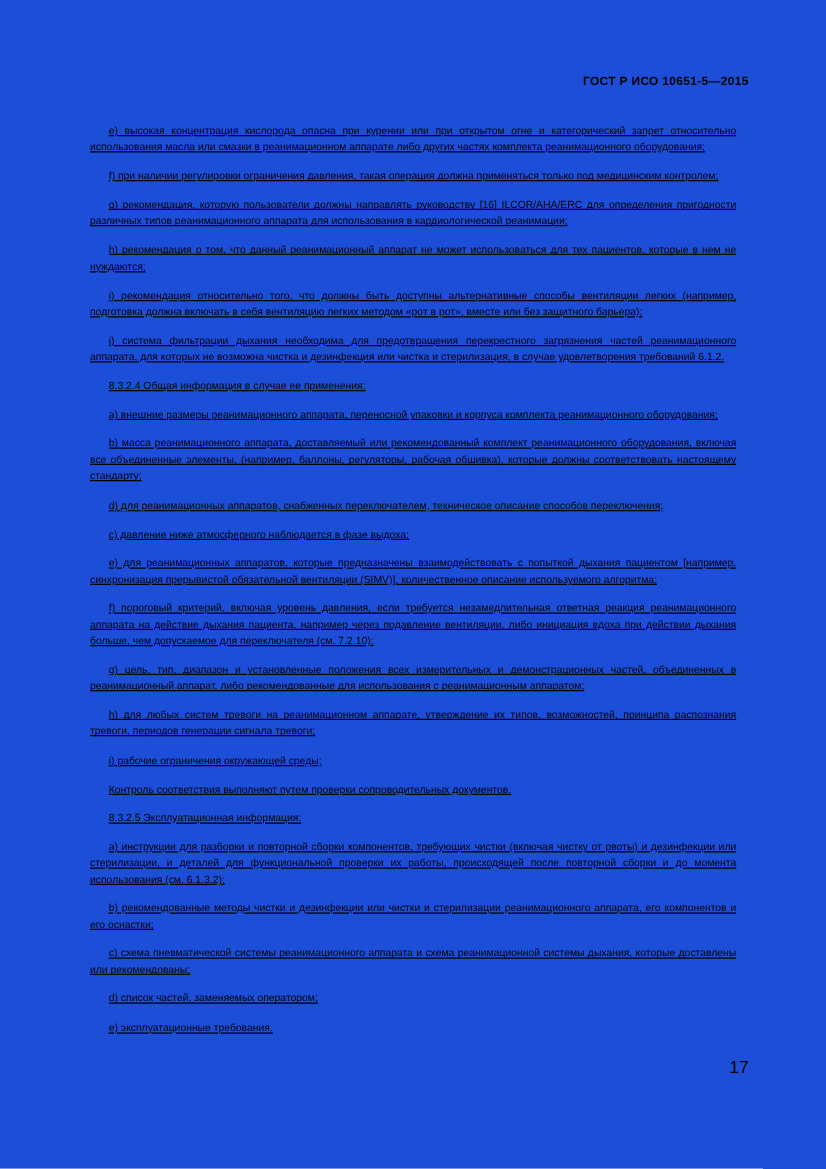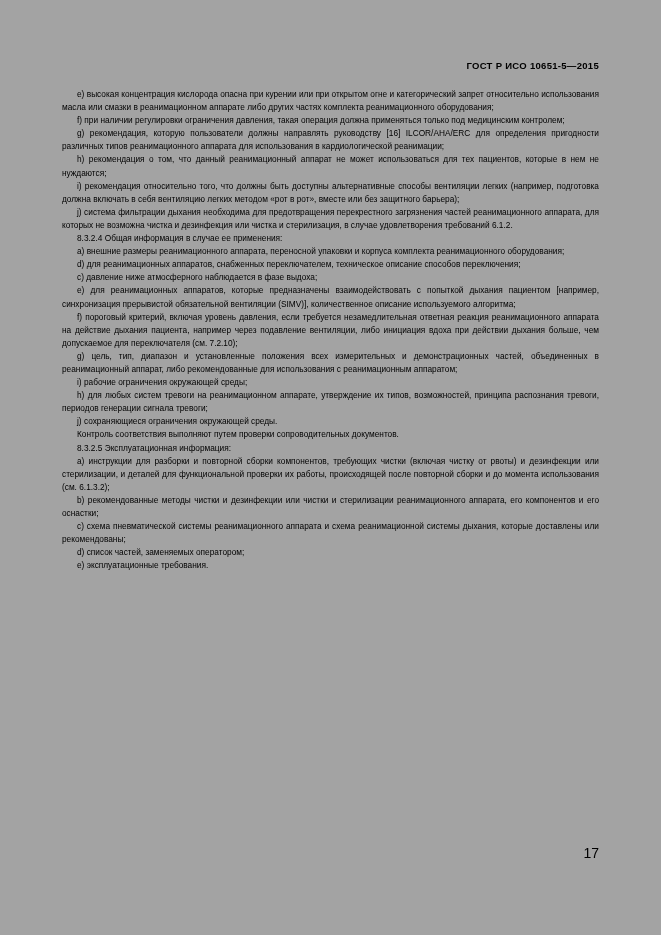--- a/index.html
+++ b/index.html
@@ -8,21 +8,21 @@
     background: #ffffff;
   }
   body {
     font-family: "Liberation Sans", sans-serif;
     color: #000000;
   }
   .page {
     position: relative;
     width: 661px;
     height: 935px;
-    background: #a3a3a3;
+    background: #1d4ed8;
     overflow: hidden;
   }
   .header {
     position: absolute;
     top: 60px;
     right: 62px;
     font-size: 9.5px;
     font-weight: bold;
     letter-spacing: 0.3px;
     white-space: nowrap;
@@ -30,24 +30,25 @@
   .content {
     position: absolute;
     left: 62px;
     top: 88px;
     width: 537px;
     font-size: 8.3px;
     line-height: 13.1px;
     text-align: justify;
   }
   .content p {
-    margin: 0;
+    margin: 10px;
     text-indent: 15px;
     text-align: justify;
     text-align-last: left;
+    text-decoration: underline;
   }
   .content p.heading {
     text-indent: 15px;
   }
   .pagenum {
     position: absolute;
     right: 62px;
     top: 845px;
     font-size: 14px;
   }
@@ -61,28 +62,28 @@
 
   <div class="content">
     <p>е) высокая концентрация кислорода опасна при курении или при открытом огне и категорический запрет относительно использования масла или смазки в реанимационном аппарате либо других частях комплекта реанимационного оборудования;</p>
     <p>f) при наличии регулировки ограничения давления, такая операция должна применяться только под медицинским контролем;</p>
     <p>g) рекомендация, которую пользователи должны направлять руководству [16] ILCOR/AHA/ERC для определения пригодности различных типов реанимационного аппарата для использования в кардиологической реанимации;</p>
     <p>h) рекомендация о том, что данный реанимационный аппарат не может использоваться для тех пациентов, которые в нем не нуждаются;</p>
     <p>i) рекомендация относительно того, что должны быть доступны альтернативные способы вентиляции легких (например, подготовка должна включать в себя вентиляцию легких методом «рот в рот», вместе или без защитного барьера);</p>
     <p>j) система фильтрации дыхания необходима для предотвращения перекрестного загрязнения частей реанимационного аппарата, для которых не возможна чистка и дезинфекция или чистка и стерилизация, в случае удовлетворения требований 6.1.2.</p>
     <p class="heading">8.3.2.4 Общая информация в случае ее применения:</p>
     <p>a) внешние размеры реанимационного аппарата, переносной упаковки и корпуса комплекта реанимационного оборудования;</p>
+    <p>b) масса реанимационного аппарата, доставляемый или рекомендованный комплект реанимационного оборудования, включая все объединенные элементы, (например, баллоны, регуляторы, рабочая обшивка), которые должны соответствовать настоящему стандарту;</p>
     <p>d) для реанимационных аппаратов, снабженных переключателем, техническое описание способов переключения;</p>
     <p>c) давление ниже атмосферного наблюдается в фазе выдоха;</p>
     <p>e) для реанимационных аппаратов, которые предназначены взаимодействовать с попыткой дыхания пациентом [например, синхронизация прерывистой обязательной вентиляции (SIMV)], количественное описание используемого алгоритма;</p>
     <p>f) пороговый критерий, включая уровень давления, если требуется незамедлительная ответная реакция реанимационного аппарата на действие дыхания пациента, например через подавление вентиляции, либо инициация вдоха при действии дыхания больше, чем допускаемое для переключателя (см. 7.2.10);</p>
     <p>g) цель, тип, диапазон и установленные положения всех измерительных и демонстрационных частей, объединенных в реанимационный аппарат, либо рекомендованные для использования с реанимационным аппаратом;</p>
+    <p>h) для любых систем тревоги на реанимационном аппарате, утверждение их типов, возможностей, принципа распознания тревоги, периодов генерации сигнала тревоги;</p>
     <p>i) рабочие ограничения окружающей среды;</p>
-    <p>h) для любых систем тревоги на реанимационном аппарате, утверждение их типов, возможностей, принципа распознания тревоги, периодов генерации сигнала тревоги;</p>
-    <p>j) сохраняющиеся ограничения окружающей среды.</p>
     <p>Контроль соответствия выполняют путем проверки сопроводительных документов.</p>
     <p class="heading">8.3.2.5 Эксплуатационная информация:</p>
     <p>a) инструкции для разборки и повторной сборки компонентов, требующих чистки (включая чистку от рвоты) и дезинфекции или стерилизации, и деталей для функциональной проверки их работы, происходящей после повторной сборки и до момента использования (см. 6.1.3.2);</p>
     <p>b) рекомендованные методы чистки и дезинфекции или чистки и стерилизации реанимационного аппарата, его компонентов и его оснастки;</p>
     <p>c) схема пневматической системы реанимационного аппарата и схема реанимационной системы дыхания, которые доставлены или рекомендованы;</p>
     <p>d) список частей, заменяемых оператором;</p>
     <p>e) эксплуатационные требования.</p>
   </div>
 
   <div class="pagenum">17</div>

